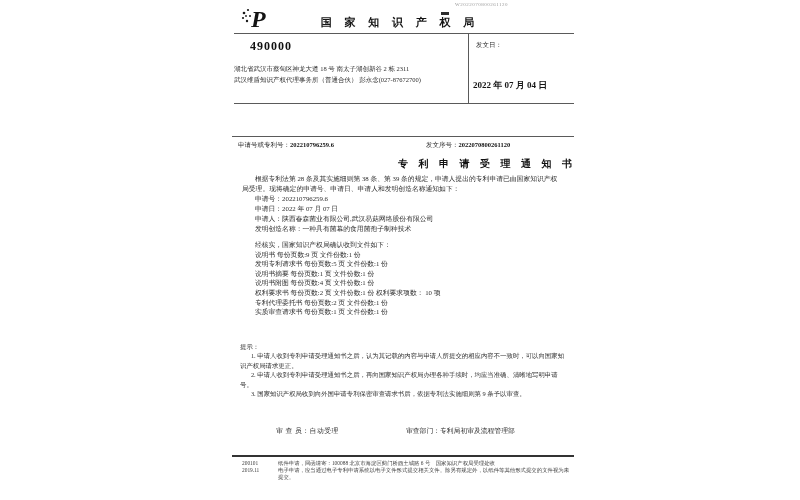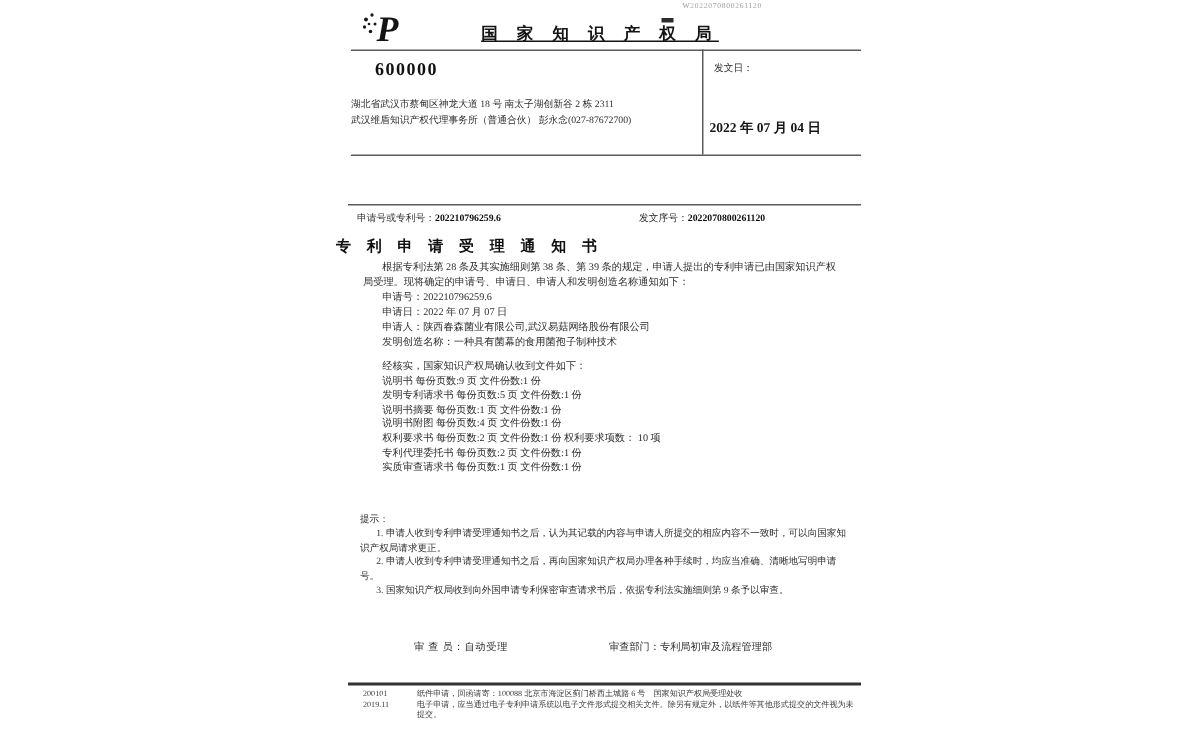--- a/index.html
+++ b/index.html
@@ -4,42 +4,42 @@
 <style>
   * { margin:0; padding:0; box-sizing:border-box; }
   html,body { width:800px; height:500px; background:#ffffff; overflow:hidden;
               font-family:"Liberation Serif","DejaVu Serif",serif; color:#2e2e2e; }
   .canvas { position:relative; width:800px; height:500px; background:#ffffff; }
   .doc { position:absolute; left:224px; top:0; width:352px; height:500px; background:#fff; }
 
   
   .logo { position:absolute; left:15px; top:5px; width:32px; height:28px; }
   .agency { position:absolute; left:0; top:15px; width:100%; text-align:center;
-            font-size:11px; font-weight:bold; letter-spacing:5px; color:#141414;text-decoration:underline; }
+            font-size:11px; font-weight:bold; letter-spacing:5px; color:#141414; }
   .doc-code { position:absolute; left:231px; top:2px; font-size:5px; color:#9a9a9a;
               letter-spacing:.5px; }
   .scan-mark { position:absolute; left:217px; top:12px; width:8px; height:3px; background:#2c2c2c; }
 
   .rule-a { position:absolute; left:10px; right:2px; top:33px; border-top:1px solid #5a5a5a; }
   .rule-b { position:absolute; left:10px; right:2px; top:103px; border-top:1px solid #5a5a5a; }
   .vdiv   { position:absolute; left:244px; top:33px; height:70px; border-left:1px solid #5a5a5a; }
   .rule-c { position:absolute; left:8px; right:2px; top:136px; border-top:1px solid #5a5a5a; }
 
   .postcode { position:absolute; left:26px; top:39px; font-size:12px; font-weight:bold;
               letter-spacing:1px; color:#111; }
   .addr1 { position:absolute; left:10px; top:65px; font-size:6.5px; white-space:nowrap; }
   .addr2 { position:absolute; left:10px; top:76px; font-size:6.5px; white-space:nowrap; }
   .date-label { position:absolute; left:252px; top:41px; font-size:6.5px; }
   .date-value { position:absolute; left:249px; top:79px; font-size:9px; font-weight:600; color:#151515; white-space:nowrap; }
 
   .ref-row { position:absolute; left:14px; right:4px; top:141px; font-size:6.5px; white-space:nowrap; }
   .ref-serial { position:absolute; left:188px; top:0; }
   .num { font-weight:bold; color:#101010; }
 
-  .doc-title { position:absolute; left:0; top:157px; width:100%; text-align:left;
+  .doc-title { position:absolute; left:0; top:157px; width:100%; text-align:right;
                font-size:10px; font-weight:bold; letter-spacing:4px; color:#111; }
 
   .body-block { position:absolute; left:18px; right:12px; top:174px; font-size:6.8px; line-height:10px; }
   .body-block p.ind { text-indent:1.9em; }
   .body-block div.fld { padding-left:1.9em; }
 
   .doclist { position:absolute; left:18px; right:12px; top:240px; font-size:6.8px; line-height:9.6px; }
   .doclist div { padding-left:1.9em; }
 
   .notes { position:absolute; left:16px; right:12px; top:342px; font-size:6.4px; line-height:9.4px; }
@@ -72,21 +72,21 @@
       <text x="12" y="22" font-family="Liberation Serif, DejaVu Serif, serif" font-size="24" font-style="italic" font-weight="bold" fill="#141414">P</text>
     </svg>
     <div class="agency">国 家 知 识 产 权 局</div>
     <div class="doc-code">W2022070800261120</div>
     <div class="scan-mark"></div>
 
     <div class="rule-a"></div>
     <div class="vdiv"></div>
     <div class="rule-b"></div>
 
-    <div class="postcode">600000</div>
+    <div class="postcode">490000</div>
     <div class="addr1">湖北省武汉市蔡甸区神龙大道 18 号  南太子湖创新谷 2 栋 2311</div>
     <div class="addr2">武汉维盾知识产权代理事务所（普通合伙）  彭永念(027-87672700)</div>
     <div class="date-label">发文日：</div>
     <div class="date-value">2022 年 07 月 04 日</div>
 
     <div class="rule-c"></div>
 
     <div class="ref-row">
       <span>申请号或专利号：</span><span class="num">202210796259.6</span>
       <span class="ref-serial"><span>发文序号：</span><span class="num">2022070800261120</span></span>

